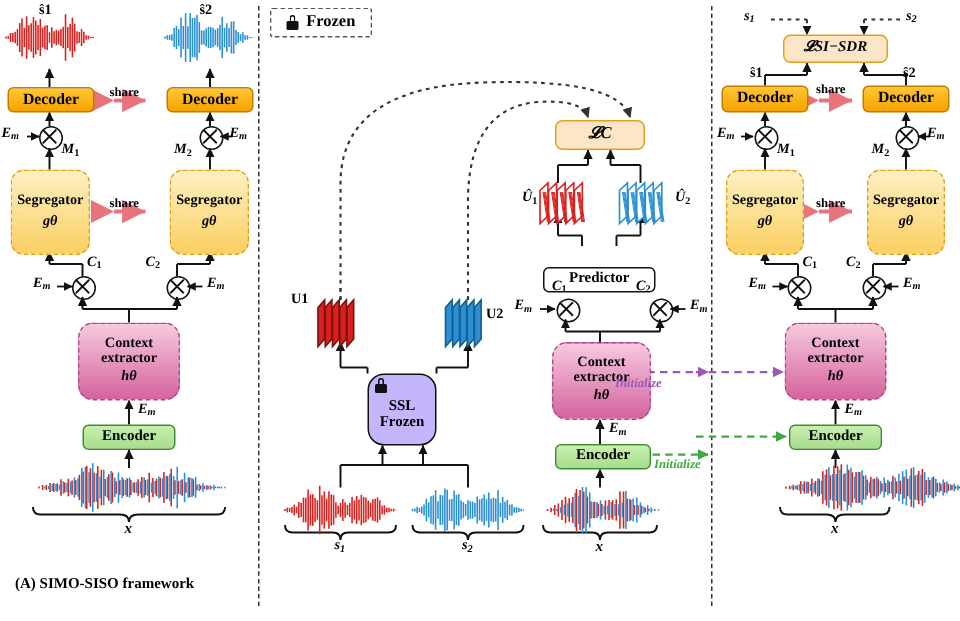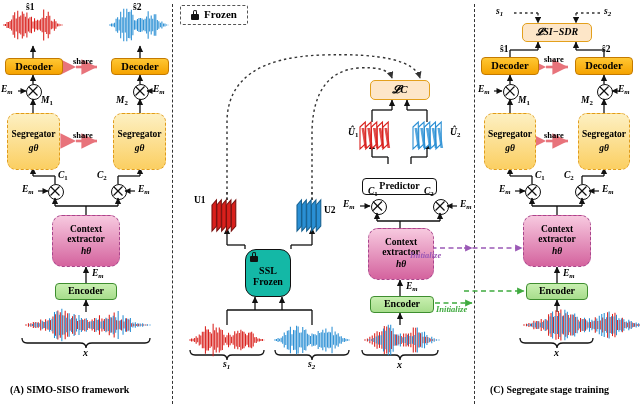--- a/index.html
+++ b/index.html
@@ -22,21 +22,21 @@
       border:1.4px solid #c47a00;border-radius:4px;font-size:10.5px;color:#000;}
   .box-encoder{background:linear-gradient(180deg,#c8efb0 0%,#a7dd8c 100%);
       border:1.4px solid #3e8e2f;border-radius:4px;font-size:10px;}
   .box-segregator{background:linear-gradient(180deg,#fdf0c2 0%,#fbcf62 100%);
       border:1.6px dashed #e09b1a;border-radius:9px;font-size:9.5px;}
   .box-context{background:linear-gradient(180deg,#f7c9df 0%,#d4639e 100%);
       border:1.6px dashed #a8458c;border-radius:10px;font-size:9.5px;align-items:center;}
   .box-loss{background:#fde6c8;border:1.6px solid #e3a01c;border-radius:5px;
       font-size:11px;font-family:"Liberation Serif",serif;font-style:italic;}
   .box-plain{background:#fff;border:1.6px solid #111;border-radius:4px;font-size:10px;}
-  .box-ssl{background:#14b8a6;border:1.8px solid #111;border-radius:11px;font-size:10px;}
+  .box-ssl{background:#c4b5fd;border:1.8px solid #111;border-radius:11px;font-size:10px;}
   .box-frozen{background:#fff;border:1.3px dashed #555;border-radius:2px;font-size:11px;}
 
   .lbl{position:absolute;font-size:9.5px;font-weight:bold;white-space:nowrap;}
   .lbl-it{font-style:italic;}
   .share{position:absolute;font-size:8.5px;font-weight:bold;}
   .init{position:absolute;font-size:8.5px;font-weight:bold;font-style:italic;}
   .caption{position:absolute;font-size:10px;font-weight:bold;white-space:nowrap;}
   .sub{font-size:0.72em;vertical-align:-0.25em;}
   svg{position:absolute;left:0;top:0;overflow:visible;}
   .mi{font-style:italic;}
@@ -926,14 +926,13 @@
   <div class="node box-context" style="left:49px;top:215px;width:68px;height:52px;flex-direction:column;">
     <span>Context</span>
     <span>extractor</span>
     <span class="lbl-it" style="position:static;margin-top:3px;">hθ</span>
   </div>
   <div class="lbl" style="left:89px;top:268px;"><span class="mi">E</span><span class="sub mi">m</span></div>
   <div class="node box-encoder" style="left:52px;top:283px;width:62px;height:17px;">Encoder</div>
 
   <div class="lbl lbl-it" style="left:80px;top:347px;font-size:10px;">x</div>
 
-  <div class="caption" style="left:16px;top:384px;">(C) Segregate stage training</div>
 </div>
 
 </body></html>

